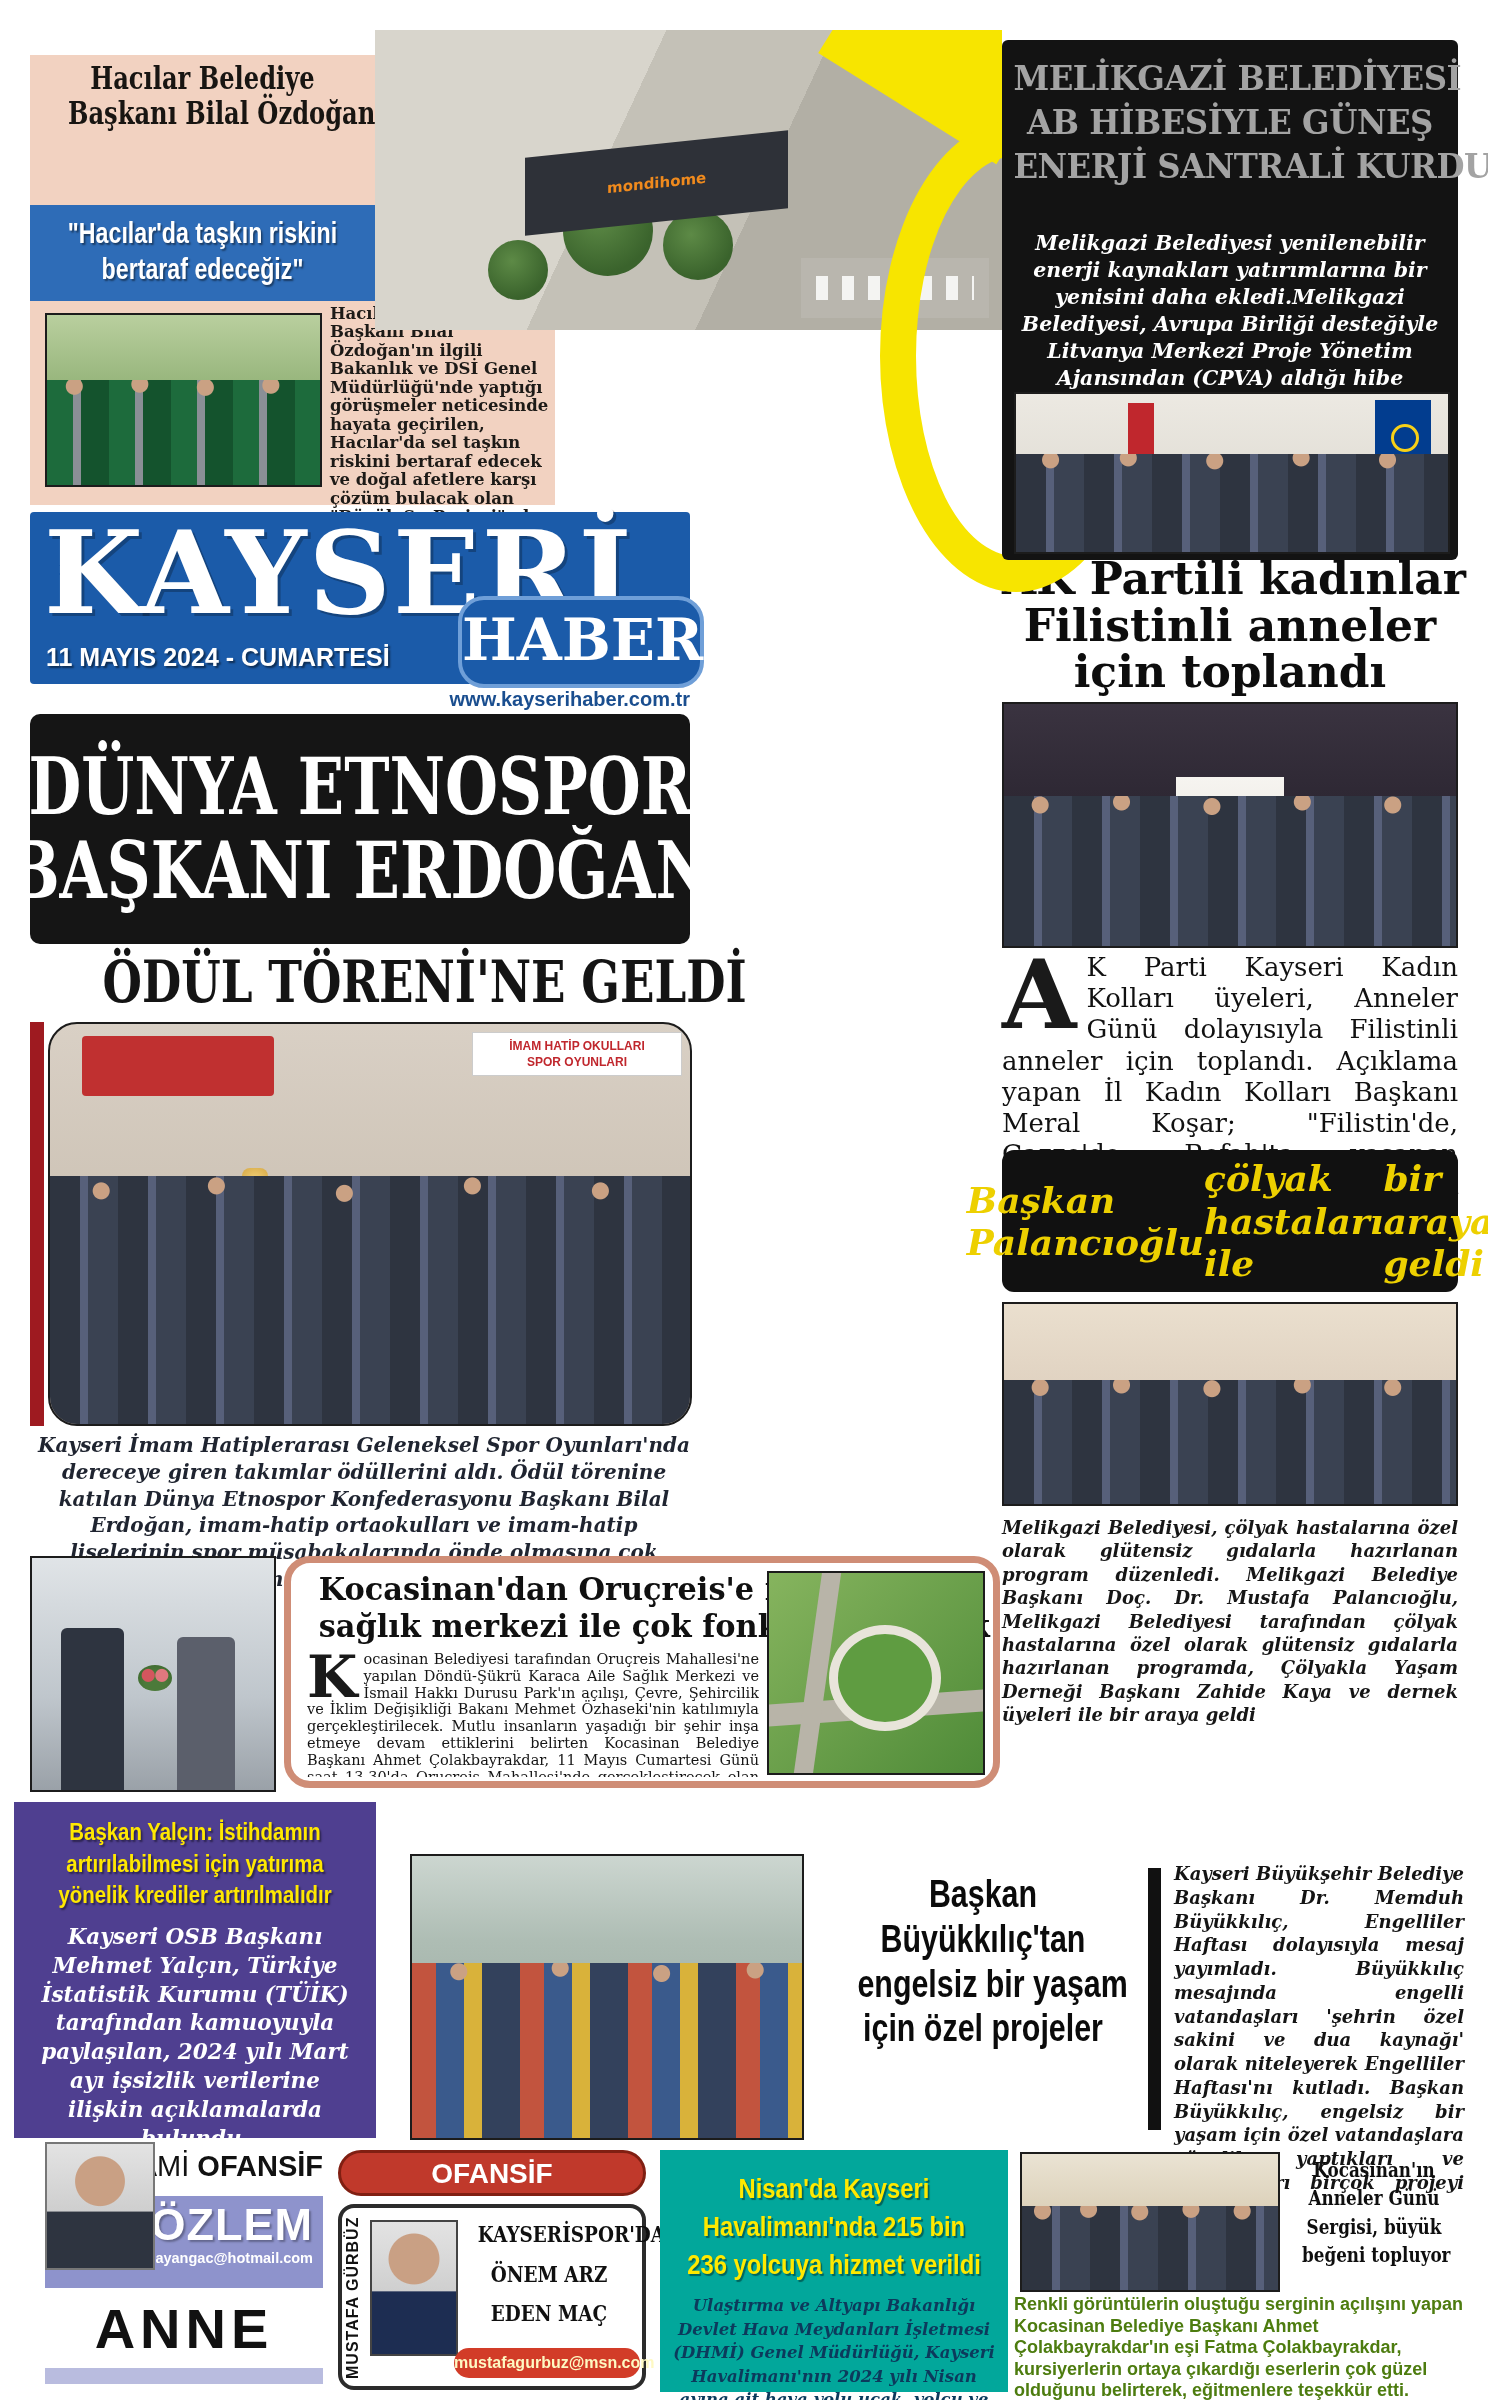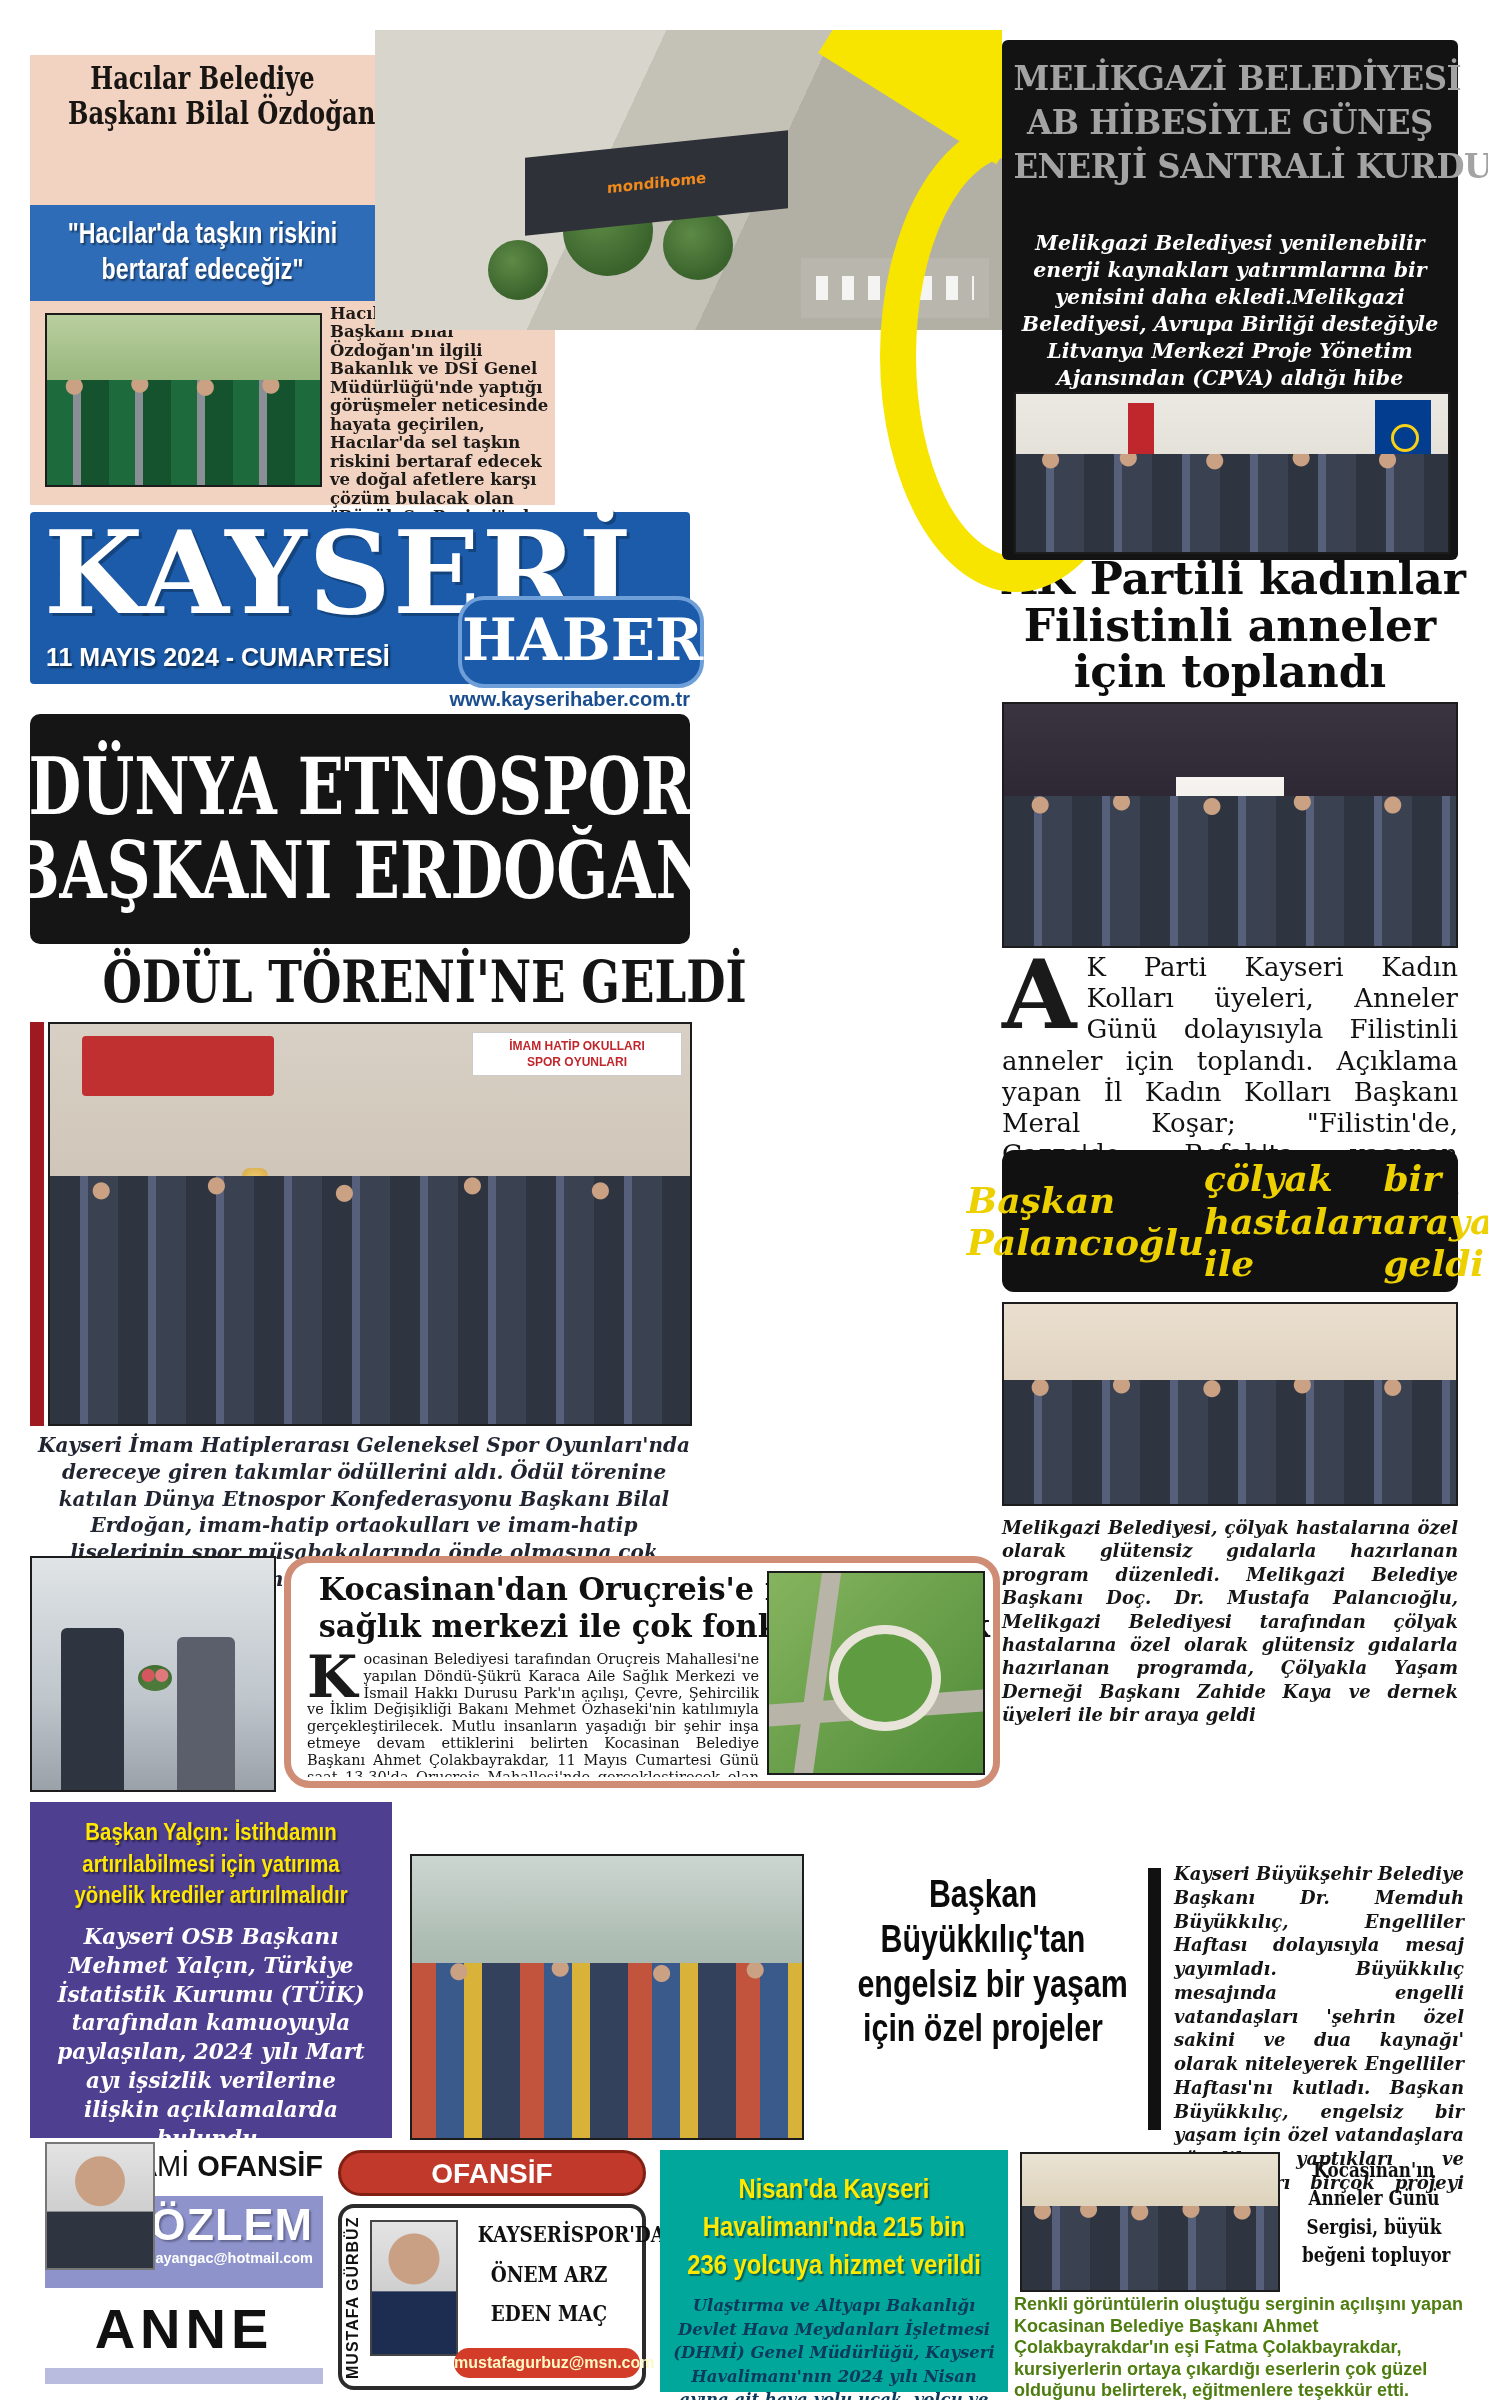--- a/index.html
+++ b/index.html
@@ -86,21 +86,21 @@
      background:radial-gradient(circle,#f0b84e 0 55%,#e8a33d 56%);border-radius:50%;}
   .ak-body{left:1002px;top:952px;width:456px;font-size:26px;line-height:1.2;text-align:justify;color:#111;}
   .dropcap{float:left;font-weight:bold;font-size:96px;line-height:.78;margin:6px 10px 0 0;color:#1a1a1a;}
   
   .blackbox{left:30px;top:714px;width:660px;height:230px;background:#151515;border-radius:10px;z-index:2;
      display:flex;flex-direction:column;align-items:center;justify-content:center;color:#fff;}
   .blackbox .cx{font-weight:bold;font-size:78px;line-height:1.08;font-family:"DejaVu Serif",serif;}
   .subhead{left:30px;top:948px;width:660px;text-align:center;color:#141414;}
   .subhead .cx{font-weight:bold;font-size:58px;}
   .redbar{left:30px;top:1022px;width:14px;height:404px;background:#9e1a20;}
-  .ph-main{left:48px;top:1022px;width:640px;height:400px;background:linear-gradient(#d9d0c5,#cfc5b8 40%,#b8ab9c);}
+  .ph-main{left:48px;top:1022px;width:640px;height:400px;background:linear-gradient(#d9d0c5,#cfc5b8 40%,#b8ab9c);border-radius:29px;}
   .banner-red{position:absolute;left:5%;top:3%;width:30%;height:15%;background:#c03030;border-radius:4px;}
   .sign-white{position:absolute;right:8px;top:8px;width:210px;height:44px;background:#fff;border:1px solid #ccc;
      color:#c0272d;font-weight:bold;font-size:12px;text-align:center;padding-top:6px;box-sizing:border-box;
      font-family:"Liberation Sans",sans-serif;line-height:1.3;}
   .trophy{position:absolute;left:30%;top:36%;width:26px;height:42px;border-radius:8px 8px 3px 3px;
      background:radial-gradient(circle at 50% 30%,#f3d27a,#c9972f 80%);}
   .caption{left:38px;top:1432px;width:652px;text-align:center;color:#1f2430;font-style:italic;font-weight:bold;
      font-size:20px;line-height:1.34;}
   
   .pala-box{left:1002px;top:1150px;width:456px;height:142px;background:#111;border-radius:12px;
@@ -122,21 +122,21 @@
   .koca-head span{font-size:32px;line-height:1.16;}
   .koca-body{position:absolute;left:16px;top:88px;width:452px;height:126px;overflow:hidden;
      font-size:14.5px;line-height:1.16;text-align:justify;color:#151515;}
   .koca-body .dropcap{font-size:58px;margin:4px 6px 0 0;}
   .ph-park{position:absolute;right:8px;top:8px;width:214px;height:200px;border:2px solid #1c1c1c;overflow:hidden;
      background:linear-gradient(135deg,#86b45e,#4f8b38);}
   .ring{position:absolute;left:28%;top:26%;width:44%;height:44%;border:9px solid #e8e4da;border-radius:50%;background:#5f9c41;}
   .roadH{position:absolute;left:-5%;right:-5%;top:62%;height:11%;background:#b8b4a8;transform:rotate(-4deg);}
   .roadV{position:absolute;top:-5%;bottom:-5%;left:18%;width:9%;background:#b8b4a8;transform:rotate(8deg);}
   
-  .purple-box{left:30px;top:1802px;width:362px;height:336px;background:#4f3f90;text-align:center;color:#fff;}
+  .purple-box{left:14px;top:1802px;width:362px;height:336px;background:#4f3f90;text-align:center;color:#fff;}
   .purple-head{margin-top:14px;color:#ffe800;font-family:"Liberation Sans",sans-serif;font-weight:bold;}
   .purple-head .cx{font-size:24px;line-height:1.32;text-shadow:2px 2px 2px rgba(0,0,0,.45);}
   .purple-body{margin:12px 16px 0;font-style:italic;font-weight:bold;font-size:21.5px;line-height:1.34;}
   
   .ph-disabled{left:410px;top:1854px;width:390px;height:282px;background:linear-gradient(#ccd6d0,#aebdb4 30%,#8fa096);}
   .buyuk-head{left:826px;top:1872px;width:314px;text-align:center;color:#0b0b0b;
      font-family:"Liberation Sans",sans-serif;font-weight:bold;}
   .buyuk-head .cx{font-size:38px;line-height:1.18;}
   .vbar{left:1148px;top:1868px;width:13px;height:262px;background:#111;}
   .buyuk-body{left:1174px;top:1862px;width:290px;font-style:italic;font-weight:bold;font-size:18px;line-height:1.32;

